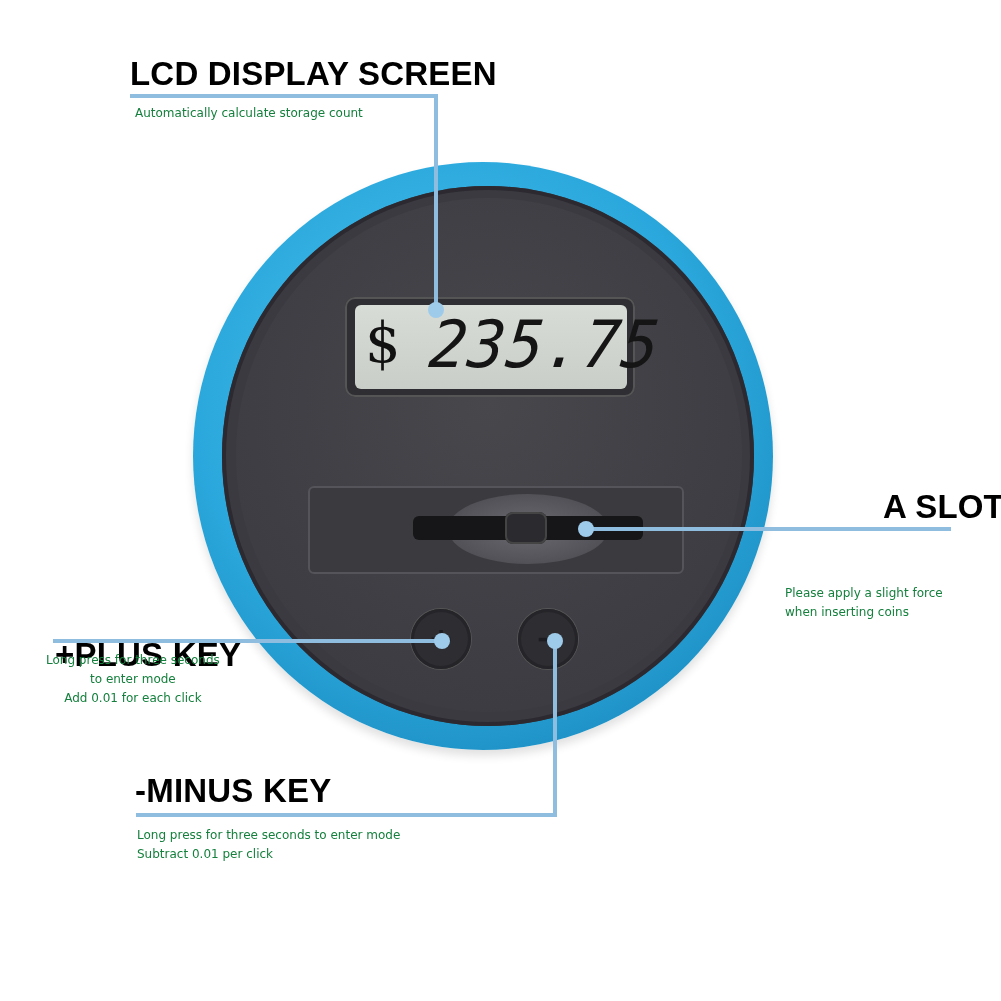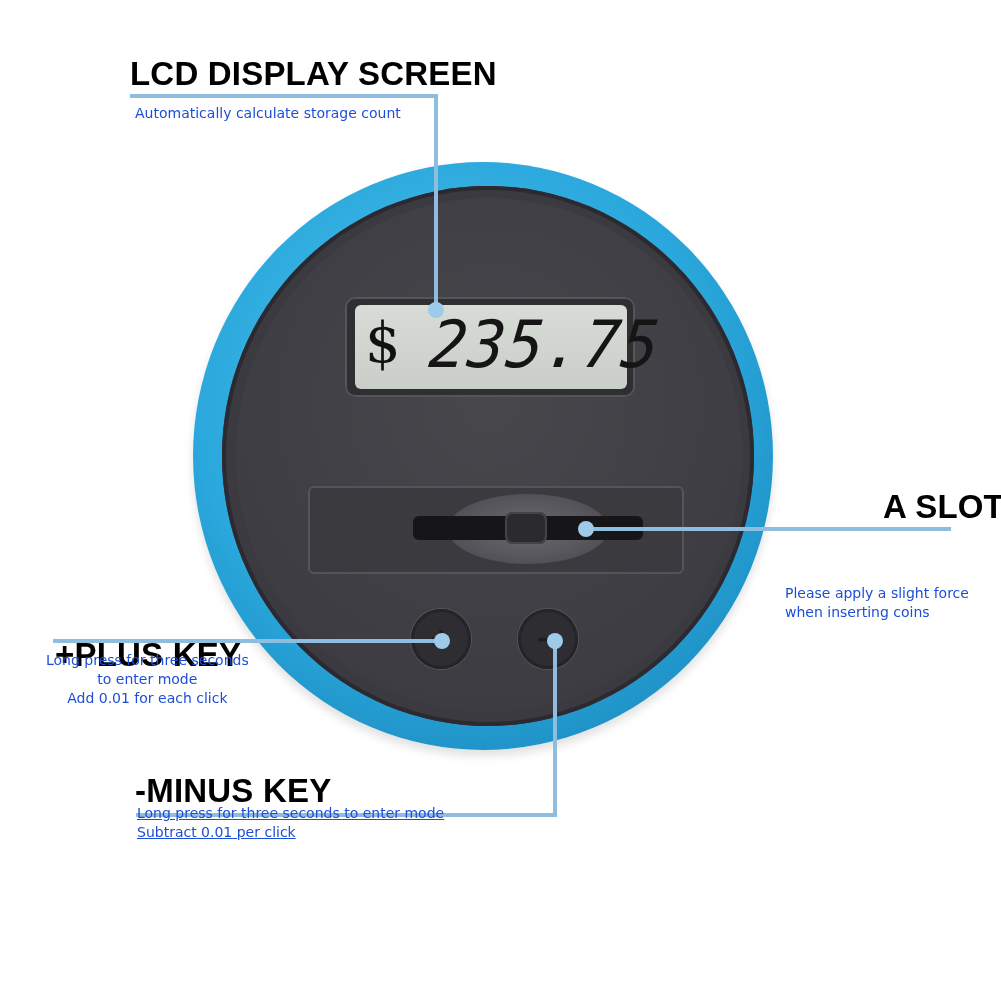--- a/index.html
+++ b/index.html
@@ -1,18 +1,18 @@
 <!DOCTYPE html>
 <html><head>
 <meta charset="utf-8">
 <style>
   html, body { margin:0; padding:0; background:#ffffff; }
   body { width:1001px; height:1001px; position:relative; overflow:hidden; font-family:"Liberation Sans", sans-serif; }
   .title { position:absolute; font-family:"Liberation Sans", sans-serif; font-weight:700; color:#000000; font-size:33px; letter-spacing:0.2px; white-space:nowrap; }
-  .desc { position:absolute; font-family:"DejaVu Sans", sans-serif; color:#1d4ed8; font-size:14px; line-height:19px; white-space:pre-line; }
+  .desc { position:absolute; font-family:"DejaVu Sans", sans-serif; color:#15803d; font-size:12px; line-height:19px; white-space:pre-line; }
   .line { position:absolute; background:#8fbde0; }
   .dot { position:absolute; width:16px; height:16px; border-radius:50%; background:#9fcbea; transform:translate(-50%,-50%); }
   
   .ring { position:absolute; left:193px; top:162px; width:580px; height:588px; border-radius:50%;
     background: radial-gradient(circle at 45% 40%, #4fc6ee 0%, #2aa7dc 55%, #1d8fc3 80%, #3ab7e6 100%);
     box-shadow: 0 6px 10px rgba(0,0,0,0.12); }
   .ring-inner { position:absolute; left:222px; top:186px; width:532px; height:540px; border-radius:50%;
     background:#3a3a40; box-shadow: inset 0 0 0 4px #2c2a30; }
   .face { position:absolute; left:236px; top:198px; width:506px; height:514px; border-radius:50%;
     background: radial-gradient(circle at 50% 40%, #48474c 0%, #3f3e44 60%, #3a393f 100%); }
@@ -67,14 +67,14 @@
 <div class="line" style="left:53px; top:639px; width:390px; height:4px;"></div>
 <div class="dot" style="left:442px; top:641px;"></div>
 <div class="desc" style="left:46px; top:651px;text-align:center;">Long press for three seconds
 to enter mode
 Add 0.01 for each click</div>
 
 <div class="title" style="left:135px; top:772px;">-MINUS KEY</div>
 <div class="line" style="left:553px; top:641px; width:4px; height:176px;"></div>
 <div class="line" style="left:136px; top:813px; width:421px; height:4px;"></div>
 <div class="dot" style="left:555px; top:641px;"></div>
-<div class="desc" style="left:137px; top:804px;text-decoration:underline;">Long press for three seconds to enter mode
+<div class="desc" style="left:137px; top:826px;">Long press for three seconds to enter mode
 Subtract 0.01 per click</div>
 
 </body></html>

